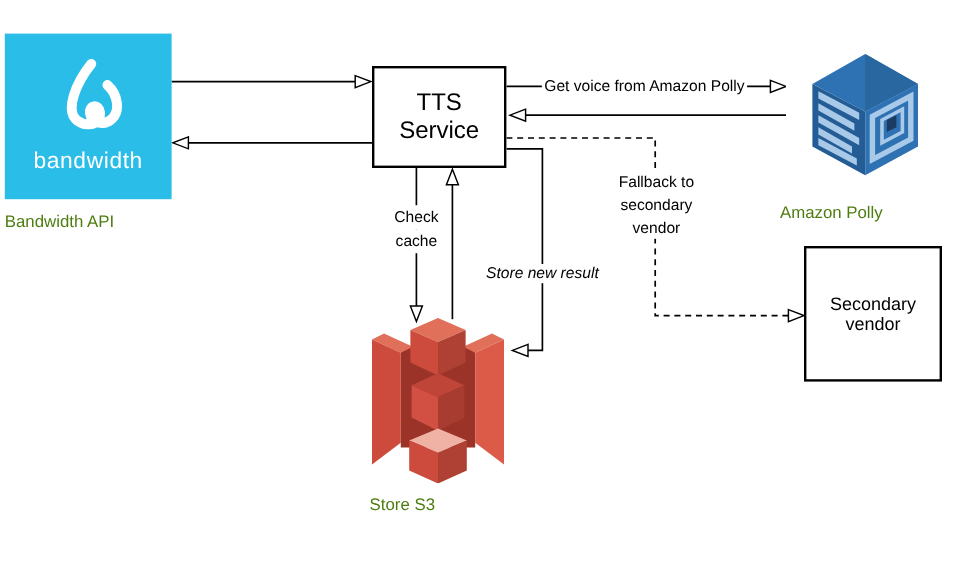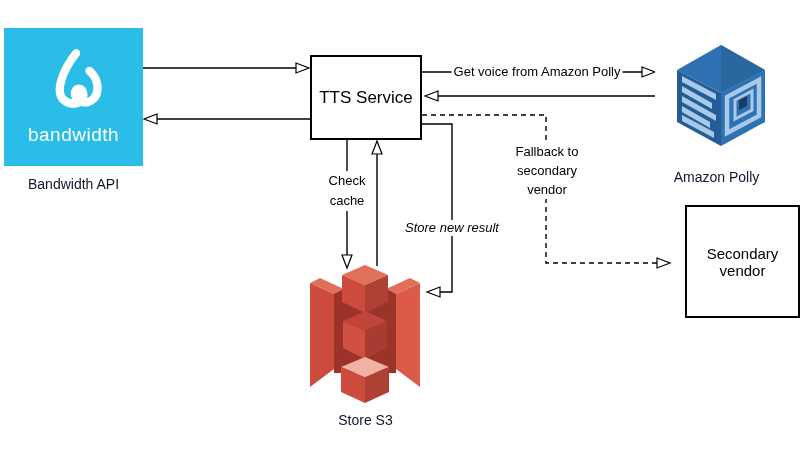--- a/index.html
+++ b/index.html
@@ -7,35 +7,35 @@
   .canvas{
     position:relative;width:800px;height:472px;background:#ffffff;
     font-family:"Liberation Sans", sans-serif;color:#000;overflow:hidden;
   }
   .connectors{position:absolute;left:0;top:0;}
   .node{position:absolute;box-sizing:border-box;}
   .box{
     background:#fff;border:2px solid #000;
     display:flex;align-items:center;justify-content:center;text-align:center;
   }
-  .box-tts{left:310px;top:55px;width:112px;height:85px;font-size:17px;}
-  .box-secondary{left:670px;top:205px;width:115px;height:113px;font-size:15px;margin-left:15px;}
+  .box-tts{left:310px;top:55px;width:112px;height:85px;font-size:20px;}
+  .box-secondary{left:670px;top:205px;width:115px;height:113px;font-size:15px;}
   .bandwidth-node{
     left:4px;top:28px;width:139px;height:138px;background:#29BDE8;
     display:flex;flex-direction:column;align-items:center;justify-content:flex-start;
   }
   .bw-logo{margin-top:18px;}
   .bw-word{color:#fff;font-size:19px;letter-spacing:.5px;margin-top:16px;}
   .polly-node{
     left:655px;top:28px;width:133px;height:135px;background:#fff;
     display:flex;align-items:center;justify-content:center;
   }
   .s3-node{left:308px;top:263px;width:115px;height:140px;}
   .caption{
-    position:absolute;text-align:center;font-size:14px;color:#0f172a;
+    position:absolute;font-size:14px;color:#4d7c0f;
   }
   .caption-bandwidth{left:4px;top:176px;width:139px;}
   .caption-polly{left:650px;top:169px;width:133px;}
   .caption-s3{left:308px;top:412px;width:115px;}
   .edge-label{
     position:absolute;display:flex;flex-direction:column;align-items:center;
     font-size:13px;line-height:19px;transform:translateX(-50%);white-space:nowrap;
   }
   .edge-label span{background:#ffffff;padding:0 2px;}
   .lbl-get-voice{left:537px;top:64px;line-height:16px;}

